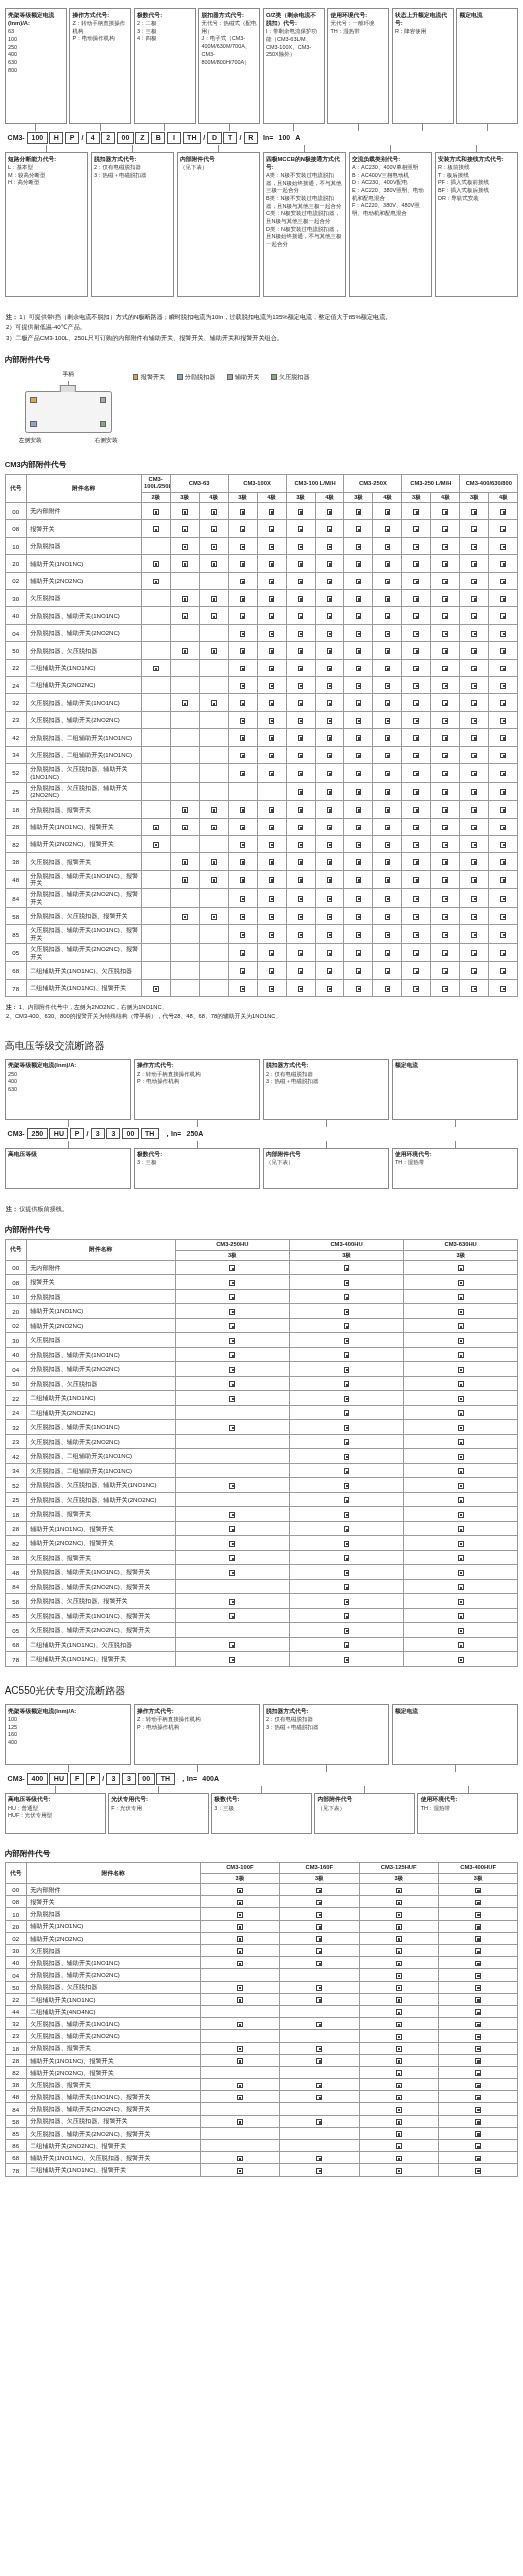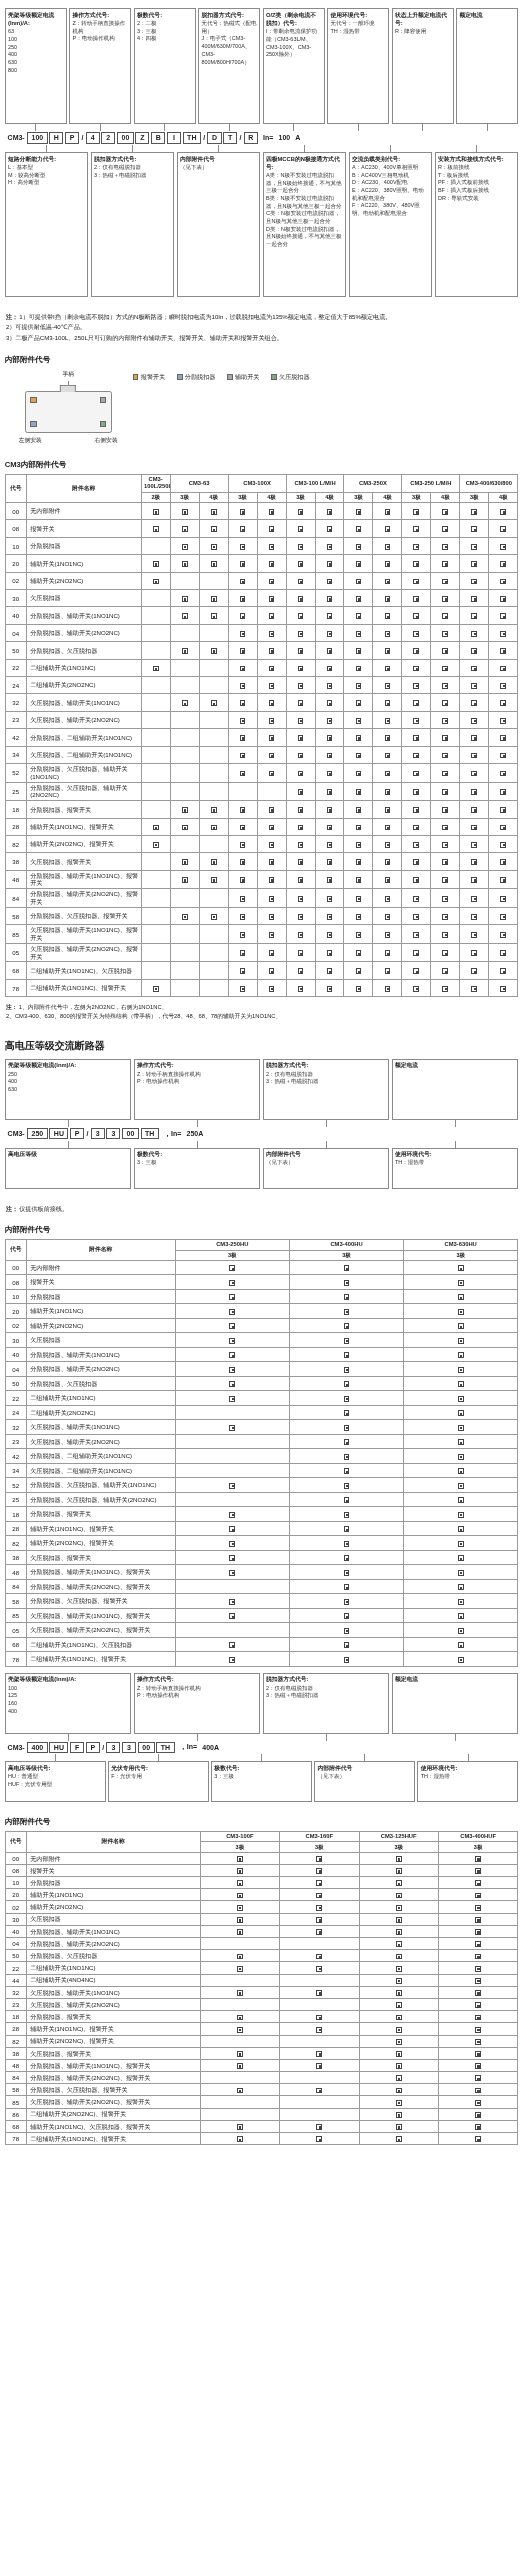--- a/index.html
+++ b/index.html
@@ -23,21 +23,21 @@
   #sec-main .boxrow.bottom .codebox{min-height:145px}
   #sec-hv .boxrow.top .codebox,#sec-pv .boxrow.top .codebox{min-height:61px}
   #sec-hv .boxrow.bottom .codebox,#sec-pv .boxrow.bottom .codebox{min-height:41px}
 
   
   .notes{font-size:6.1px;line-height:1.7;margin:7px 0 11.6px 1.2px;color:#222}
   .notelabel{font-weight:bold;margin-right:1.2px}
   .noteline+.noteline{padding-left:0}
 
   
-  .h-big{font-size:10px;font-weight:bold;margin:17.4px 0 5.8px 0}
+  .h-big{font-size:10px;font-weight:normal;margin:17.4px 0 5.8px 0}
   .h-mid{font-size:7.6px;font-weight:bold;margin:11.6px 0 3.5px 0}
 
   
   .diagram{display:flex;align-items:flex-start;gap:15px;margin:5.8px 0 15px 14px}
   .diag-left{display:flex;flex-direction:column;align-items:center}
   .handle-label{font-size:5.8px;margin-bottom:1.2px}
   .handle-line{width:0.6px;height:4.7px;background:#888}
   .breaker{width:87px;height:42px;border:1.2px solid #888;border-radius:2.3px;position:relative;background:#f4f4f4;margin-top:5.8px}
   .breaker-handle{position:absolute;left:50%;top:-7px;transform:translateX(-50%);width:16.3px;height:7px;border:1.2px solid #888;border-bottom:none;background:#ddd}
   .acc{position:absolute;width:6.4px;height:6.4px;border:0.6px solid #666;background:#bbb}
@@ -1088,20 +1088,21 @@
         <tr>
           <td class="code">78</td>
           <td class="name">二组辅助开关(1NO1NC)、报警开关</td>
           <td class="mark"><span class="chk"></span></td>
           <td class="mark"><span class="chk"></span></td>
           <td class="mark"><span class="chk"></span></td>
         </tr>
       </tbody>
     </table>
 
+  <div class="h-big">AC550光伏专用交流断路器</div>
   <section class="ordsec" id="sec-pv">
     <div class="boxrow top" id="pv-top">
         <div class="boxcol">
           <div class="codebox">
             <div class="codebox-title">壳架等级额定电流(Inm)/A:</div>
             <div class="codebox-line">100</div>
             <div class="codebox-line">125</div>
             <div class="codebox-line">160</div>
             <div class="codebox-line">400</div>
           </div>

